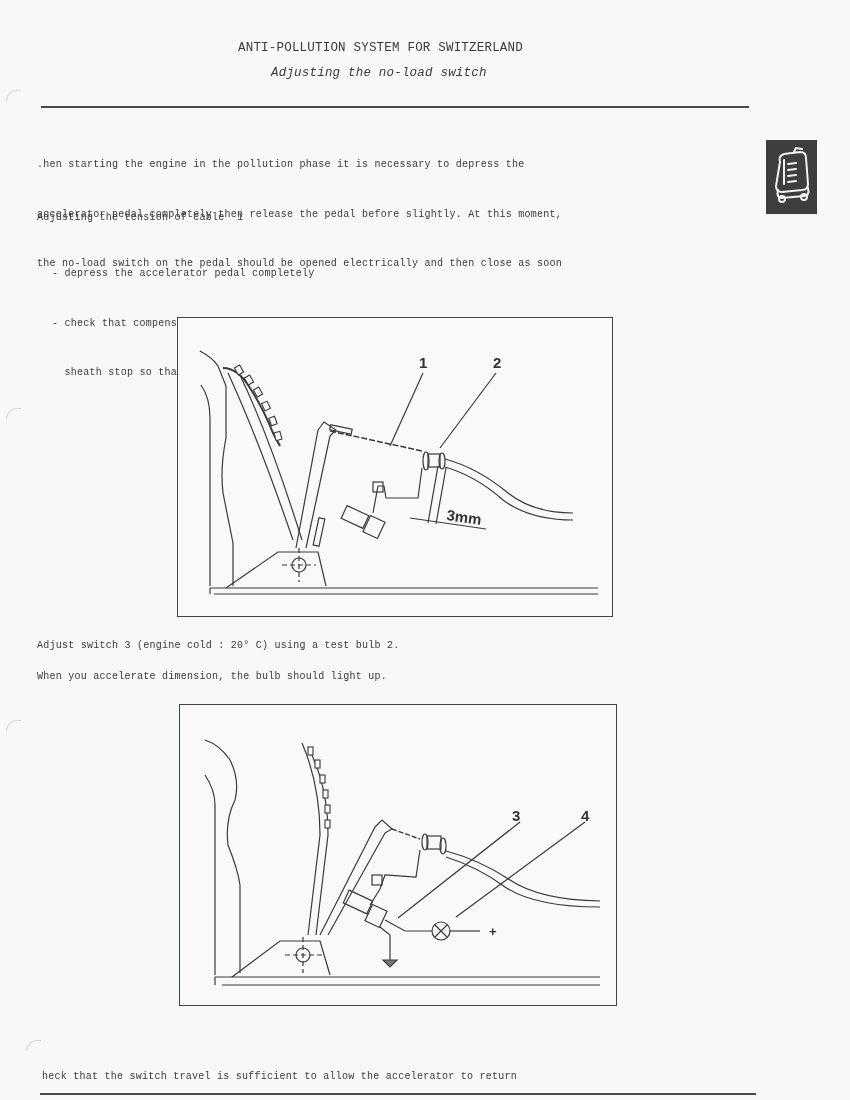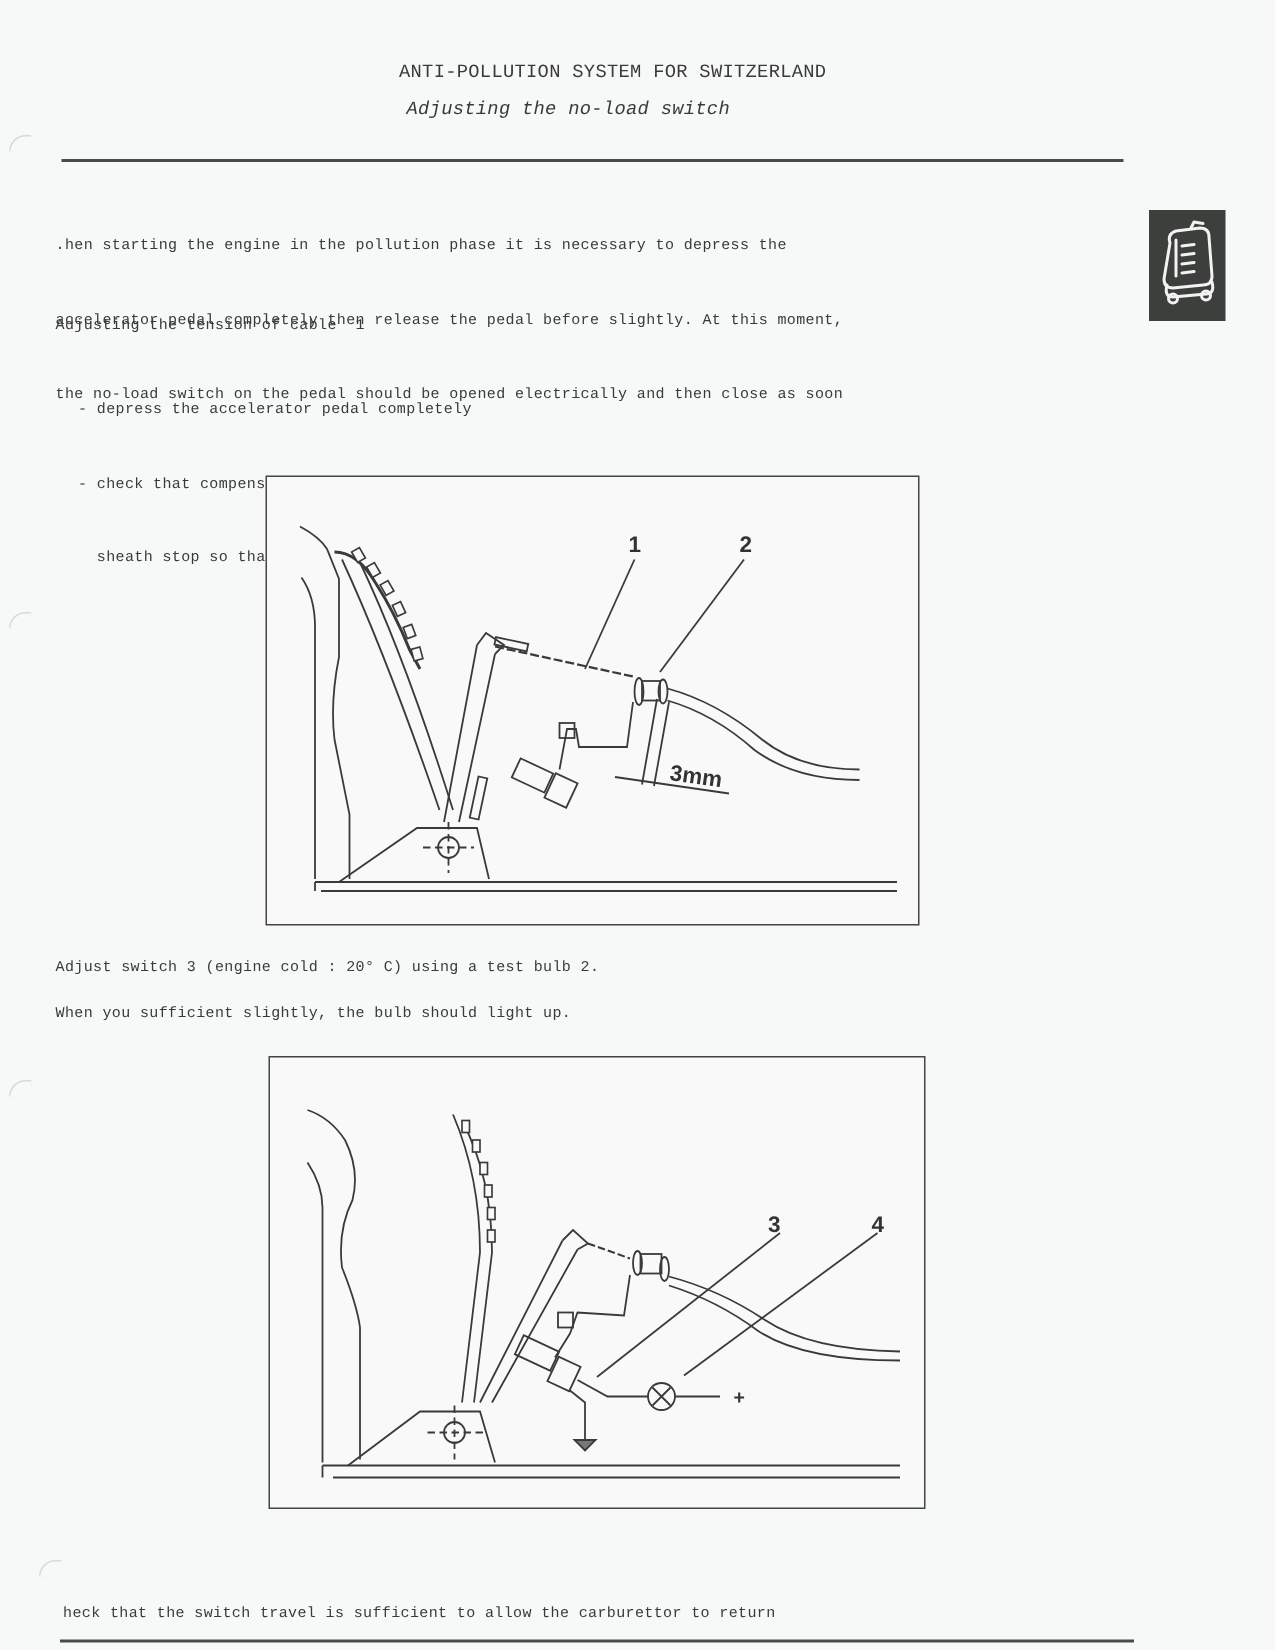--- a/index.html
+++ b/index.html
@@ -15,21 +15,21 @@
   .punch { border:1px solid #d8d8d8; border-right:none; border-bottom:none; border-radius:12px 0 0 0; width:14px; height:10px; }
 </style>
 </head>
 <body>
 
 <div class="abs punch" style="left:6px;top:90px;"></div>
 <div class="abs punch" style="left:6px;top:408px;"></div>
 <div class="abs punch" style="left:6px;top:720px;"></div>
 <div class="abs punch" style="left:26px;top:1040px;"></div>
 
-<div class="abs title" style="left:238px;top:41px;margin-left:28px;">ANTI-POLLUTION SYSTEM FOR SWITZERLAND</div>
+<div class="abs title" style="left:238px;top:41px;">ANTI-POLLUTION SYSTEM FOR SWITZERLAND</div>
 <div class="abs title" style="left:271px;top:66px;font-style:italic;">Adjusting the no-load switch</div>
 <div class="abs rule" style="left:41px;top:106px;width:708px;"></div>
 
 <div class="abs tab" style="left:766px;top:140px;width:51px;height:74px;">
   <svg width="51" height="74" viewBox="0 0 51 74">
     <g fill="none" stroke="#f2f2f2" stroke-width="2" stroke-linejoin="round" stroke-linecap="round">
       <path d="M14 22 Q12 16 18 14 L34 12 Q40 12 40 18 L42 44 Q42 50 36 50 L16 52 Q10 52 10 46 Z"></path>
       <path d="M18 20 L18 44 M22 24 L30 23 M22 30 L30 29 M22 36 L30 35 M22 42 L30 41"></path>
       <path d="M12 50 Q10 58 16 58 L38 56 Q44 56 42 48"></path>
       <circle cx="16" cy="59" r="3"></circle>
@@ -105,21 +105,21 @@
     <path d="M232 200 L308 211"></path>
   </svg>
   <svg class="abs" style="left:0;top:0;" width="434" height="298" viewBox="0 0 434 298">
     <text x="241" y="50" font-size="15">1</text>
     <text x="315" y="50" font-size="15">2</text>
     <text x="268" y="202" font-size="15" transform="rotate(8 268 202)">3mm</text>
   </svg>
 </div>
 
 <div class="abs txt" style="left:37px;top:638px;">Adjust switch 3 (engine cold : 20° C) using a test bulb 2.</div>
-<div class="abs txt" style="left:37px;top:669px;">When you sufficient slightly, the bulb should light up.</div>
+<div class="abs txt" style="left:37px;top:669px;">When you accelerate dimension, the bulb should light up.</div>
 
 <div class="abs fig" style="left:179px;top:704px;width:436px;height:300px;">
   <svg width="436" height="300" viewBox="0 0 436 300" fill="none" stroke="#3a3a3a" stroke-width="1.2">
     <path d="M35 272 L420 272 M42 280 L420 280 M35 272 L35 280"></path>
     <path d="M25 35 Q40 40 50 55 Q60 75 55 95 Q45 115 48 140 Q58 165 60 180 L60 268"></path>
     <path d="M25 70 Q35 85 35 100 L35 270"></path>
 
     <path d="M122 38 Q140 80 140 130 L128 230 M128 42 Q148 80 148 130 L136 230"></path>
     <g fill="#f8f9f8" stroke-width="1.1">
       <rect x="128" y="42" width="5" height="8"></rect>
@@ -164,17 +164,17 @@
     <path d="M405 117 L276 212"></path>
   </svg>
   <svg class="abs" style="left:0;top:0;" width="436" height="300" viewBox="0 0 436 300">
     <text x="332" y="116" font-size="15">3</text>
     <text x="401" y="116" font-size="15">4</text>
     <text x="309" y="231" font-size="13" font-weight="normal">+</text>
   </svg>
 </div>
 
 <div class="abs txt" style="left:42px;top:1036px;">
-  <div>heck that the switch travel is sufficient to allow the carburettor to return</div>
+  <div>heck that the switch travel is sufficient to allow the accelerator to return</div>
   
 </div>
 
 <div class="abs rule" style="left:40px;top:1093px;width:716px;"></div>
 
 </body></html>

